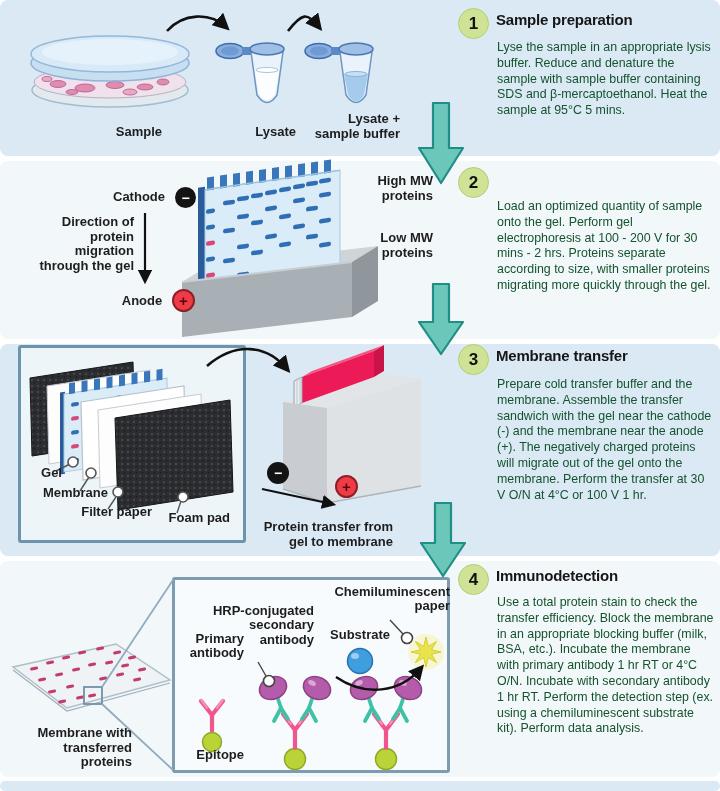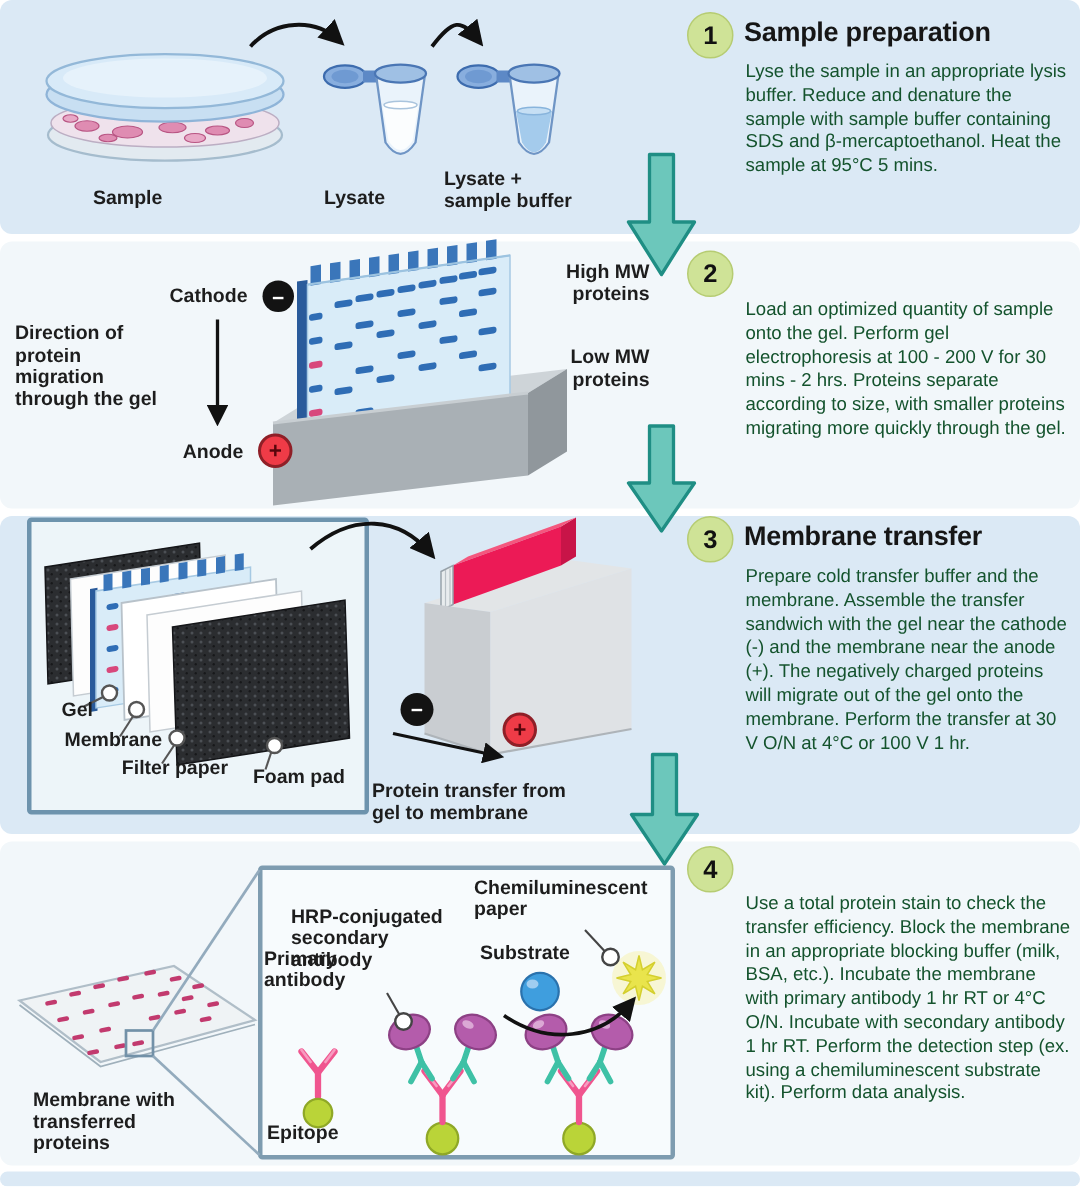--- a/index.html
+++ b/index.html
@@ -3,33 +3,33 @@
 <meta charset="utf-8">
 <style>
   html,body{margin:0;padding:0;background:#fff;}
   .page{position:relative;width:720px;height:791px;background:#ffffff;overflow:hidden;
         font-family:"Liberation Sans","DejaVu Sans",sans-serif;}
   .band{position:absolute;left:0;width:720px;border-radius:8px;}
   .band.blue{background:#dbe9f5;}
   .band.pale{background:#f2f7fa;}
   .gfx{position:absolute;left:0;top:0;width:720px;height:791px;}
   .lbl{position:absolute;font-weight:700;font-size:13px;line-height:1.12;color:#1d1d1d;
-       white-space:pre-line;text-align:left;}
+       white-space:pre-line;text-align:right;}
   .lbl.left{text-align:right;} .lbl.right{text-align:center;}
   .panel{position:absolute;border-radius:3px;}
   .panel.s3{left:18px;top:345px;width:222px;height:192px;background:#edf5f9;border:3px solid #6d93ad;}
   .panel.s4{left:172px;top:577px;width:272px;height:190px;background:#f7fbfd;border:3px solid #7e9cb0;}
   .badge{position:absolute;border-radius:50%;display:flex;align-items:center;justify-content:center;
          font-weight:700;}
   .badge.black{background:#131313;color:#fff;}
   .badge.red{background:#ef3b47;border:2px solid #8f1f27;color:#58060c;box-sizing:border-box;}
   .step-num{position:absolute;width:31px;height:31px;border-radius:50%;background:#cfe397;
             border:1px solid #b6cc72;display:flex;align-items:center;justify-content:center;
             font-size:17px;font-weight:700;color:#111;box-sizing:border-box;}
-  .step-title{position:absolute;font-size:18px;font-weight:700;color:#161616;letter-spacing:-0.2px;}
+  .step-title{position:absolute;font-size:15px;font-weight:700;color:#161616;letter-spacing:-0.2px;}
   .step-body{position:absolute;width:218px;font-size:12.4px;line-height:15.8px;color:#14532d;}
 </style>
 </head>
 <body>
 
 <div class="page">
 
   <div class="band blue" style="top:0;height:156px"></div>
   <div class="band pale" style="top:161px;height:178px"></div>
   <div class="band blue" style="top:344px;height:212px"></div>
@@ -365,15 +365,16 @@
   <div class="step-body" style="left:497px;top:40px">Lyse the sample in an appropriate lysis buffer. Reduce and denature the sample with sample buffer containing SDS and β-mercaptoethanol. Heat the sample at 95°C 5 mins.</div>
 
   <div class="step-num" style="left:458px;top:167px">2</div>
   <div class="step-body" style="left:497px;top:199px">Load an optimized quantity of sample onto the gel. Perform gel electrophoresis at 100 - 200 V for 30 mins - 2 hrs. Proteins separate according to size, with smaller proteins migrating more quickly through the gel.</div>
 
   <div class="step-num" style="left:458px;top:344px">3</div>
   <div class="step-title" style="left:496px;top:347px">Membrane transfer</div>
   <div class="step-body" style="left:497px;top:377px">Prepare cold transfer buffer and the membrane. Assemble the transfer sandwich with the gel near the cathode (-) and the membrane near the anode (+). The negatively charged proteins will migrate out of the gel onto the membrane. Perform the transfer at 30 V O/N at 4°C or 100 V 1 hr.</div>
 
   <div class="step-num" style="left:458px;top:564px">4</div>
+  <div class="step-title" style="left:496px;top:567px">Immunodetection</div>
   <div class="step-body" style="left:497px;top:595px">Use a total protein stain to check the transfer efficiency. Block the membrane in an appropriate blocking buffer (milk, BSA, etc.). Incubate the membrane with primary antibody 1 hr RT or 4°C O/N. Incubate with secondary antibody 1 hr RT. Perform the detection step (ex. using a chemiluminescent substrate kit). Perform data analysis.</div>
 
 </div>
 
 </body></html>

